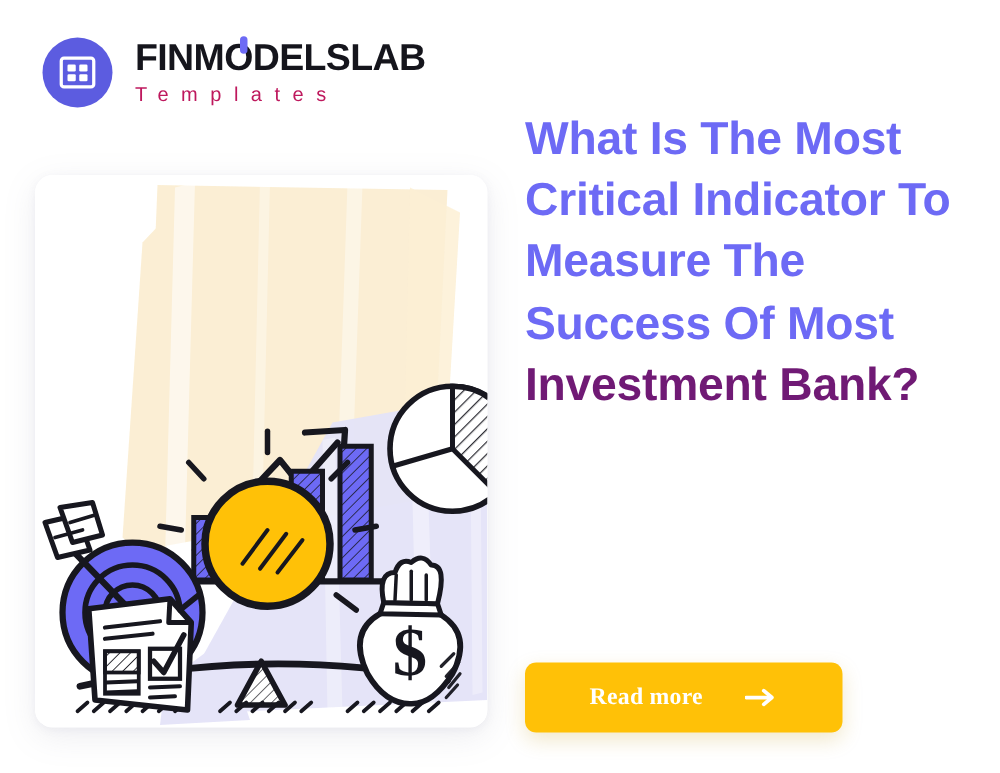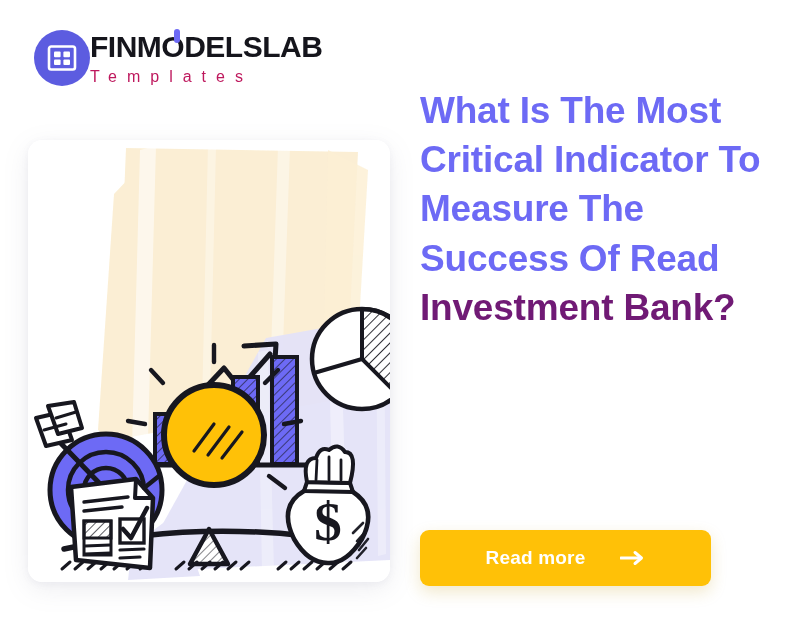--- a/index.html
+++ b/index.html
@@ -16,20 +16,21 @@
     position: relative;
   }
 
   
   .brand {
     position: absolute;
     left: 34px;
     top: 30px;
     display: flex;
     align-items: center;
+    gap: 18px;
   }
 
   .brand-mark {
     width: 56px;
     height: 56px;
     border-radius: 50%;
     background: #5c5ce0;
     display: flex;
     align-items: center;
     justify-content: center;
@@ -111,27 +112,27 @@
   }
 
   .headline .tail {
     color: #701a75;
   }
 
   .cta {
     position: absolute;
     left: 420px;
     top: 530px;
-    width: 291px;
+    width: 254px;
     height: 56px;
     border: none;
     border-radius: 9px;
     background: #ffc107;
     color: #ffffff;
-    font-family: Liberation Sans, sans-serif;
+    font-family: Liberation Serif, serif;
     font-size: 19px;
     font-weight: bold;
     letter-spacing: 0.2px;
     display: flex;
     align-items: center;
     justify-content: center;
     gap: 34px;
     cursor: pointer;
     box-shadow: 0 6px 16px rgba(190, 150, 20, 0.22);
   }
@@ -328,21 +329,21 @@
       </g>
     </g>
   </svg>
 </div>
 
 <div class="content">
   <h1 class="headline">
     <span>What Is The Most</span><br>
     <span>Critical Indicator To</span><br>
     <span>Measure The</span><br>
-    <span>Success Of Read</span><br>
+    <span>Success Of Most</span><br>
     <span class="tail">Investment Bank?</span>
   </h1>
 </div>
 
 <button class="cta">
   <span>Read more</span>
   <span class="cta-arrow">
     <svg width="26" height="16" viewBox="0 0 26 16" aria-hidden="true">
       <path d="M1 8 H20" stroke="#ffffff" stroke-width="3" stroke-linecap="round"></path>
       <path d="M15 2.5 L21.5 8 L15 13.5" fill="none" stroke="#ffffff" stroke-width="3" stroke-linecap="round" stroke-linejoin="round"></path>

